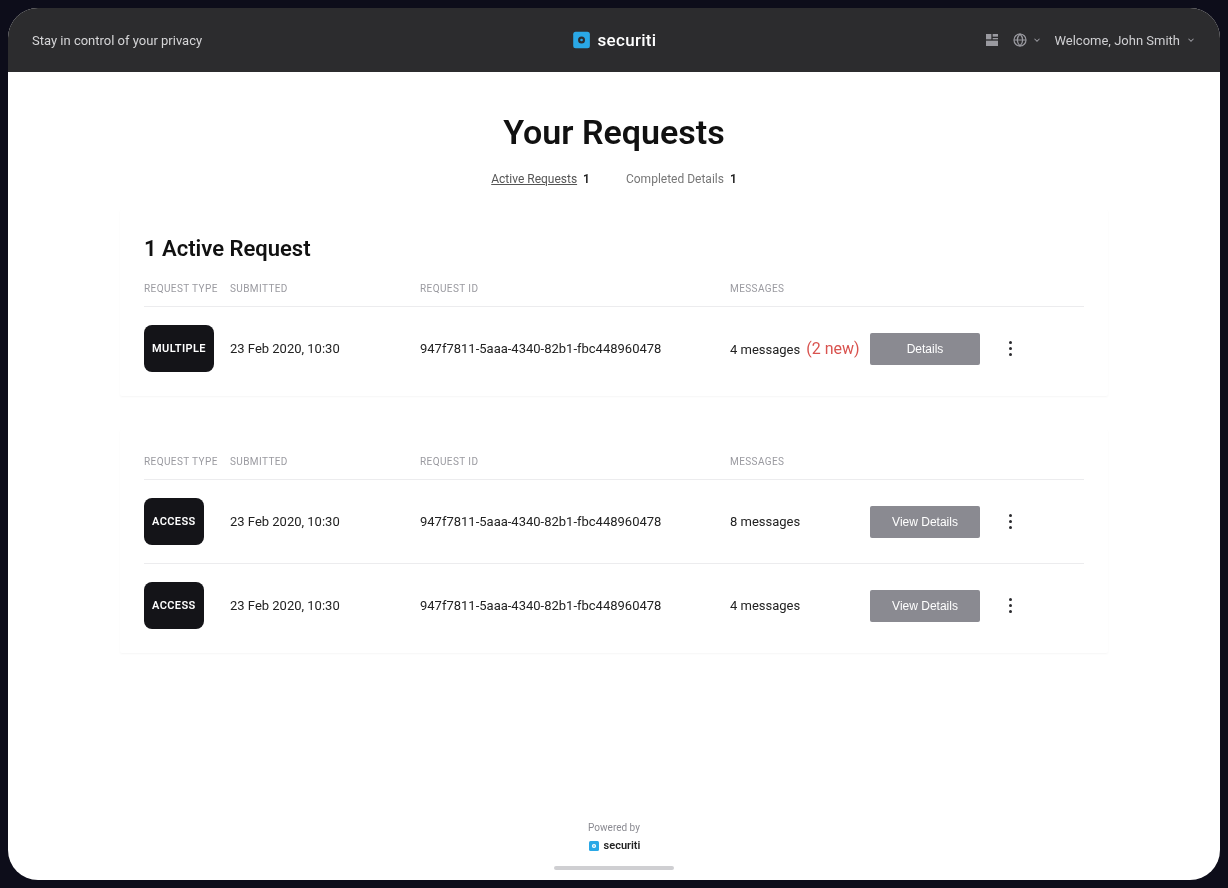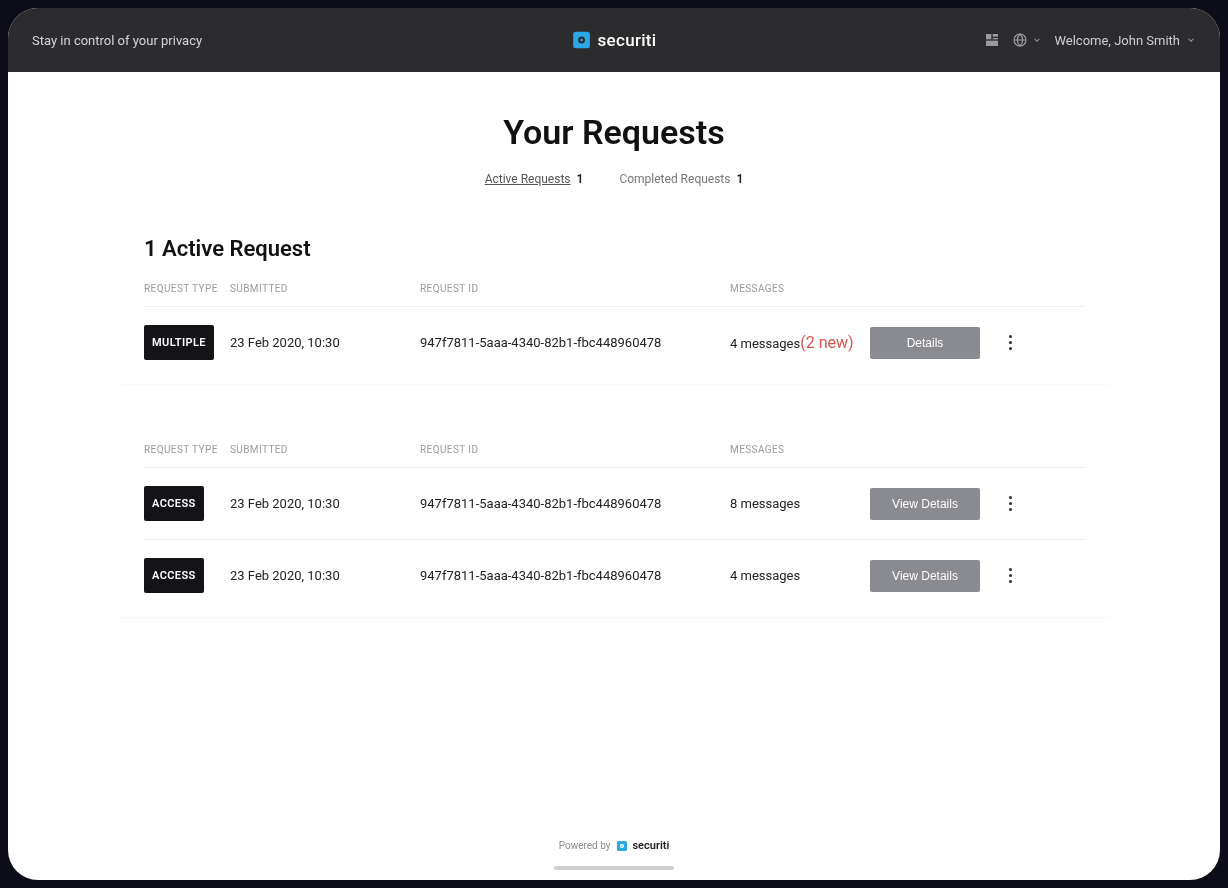--- a/index.html
+++ b/index.html
@@ -109,25 +109,25 @@
     padding: 18px 0;
     font-size: 13px;
     color: #222;
   }
   .badge {
     background: #141418;
     color: #fff;
     font-size: 11px;
     font-weight: 600;
     letter-spacing: 0.4px;
-    padding: 11px 8px;
-    border-radius: 2px;
+    padding: 17px 8px;
+    border-radius: 8px;
     display: inline-block;
   }
-  .msgs { display: flex; align-items: baseline; }
+  .msgs { display: flex; gap: 6px; align-items: baseline; }
   .new-count { color: #d9534f; font-size: 16px; }
   .action-btn {
     background: #8a8a91;
     color: #fff;
     font-size: 12px;
     border: none;
     border-radius: 2px;
     padding: 9px 0;
     width: 110px;
     cursor: pointer;
@@ -141,20 +141,21 @@
   .footer {
     position: absolute;
     bottom: 28px;
     left: 0; right: 0;
     display: flex;
     justify-content: center;
     align-items: center;
     gap: 6px;
     font-size: 10px;
     color: #8a8a91;
+    flex-direction: column;
   }
   .footer-brand { display: flex; align-items: center; gap: 4px; font-weight: 600; color: #222; font-size: 11px;}
   .footer-mark { width: 12px; height: 12px; }
 
   .home-indicator {
     position: absolute;
     bottom: 10px;
     left: 50%;
     transform: translateX(-50%);
     width: 120px;
@@ -212,21 +213,21 @@
 
   <div class="main">
     <h1 class="page-title">Your Requests</h1>
 
     <div class="tabs">
       <div class="tab active">
         <span class="tab-label">Active Requests</span>
         <span class="count">1</span>
       </div>
       <div class="tab">
-        <span class="tab-label">Completed Requests</span>
+        <span class="tab-label">Completed Details</span>
         <span class="count">1</span>
       </div>
     </div>
 
     <div class="card">
       <h2 class="card-heading">1 Active Request</h2>
       <div class="thead">
         <div>REQUEST TYPE</div>
         <div>SUBMITTED</div>
         <div>REQUEST ID</div>

